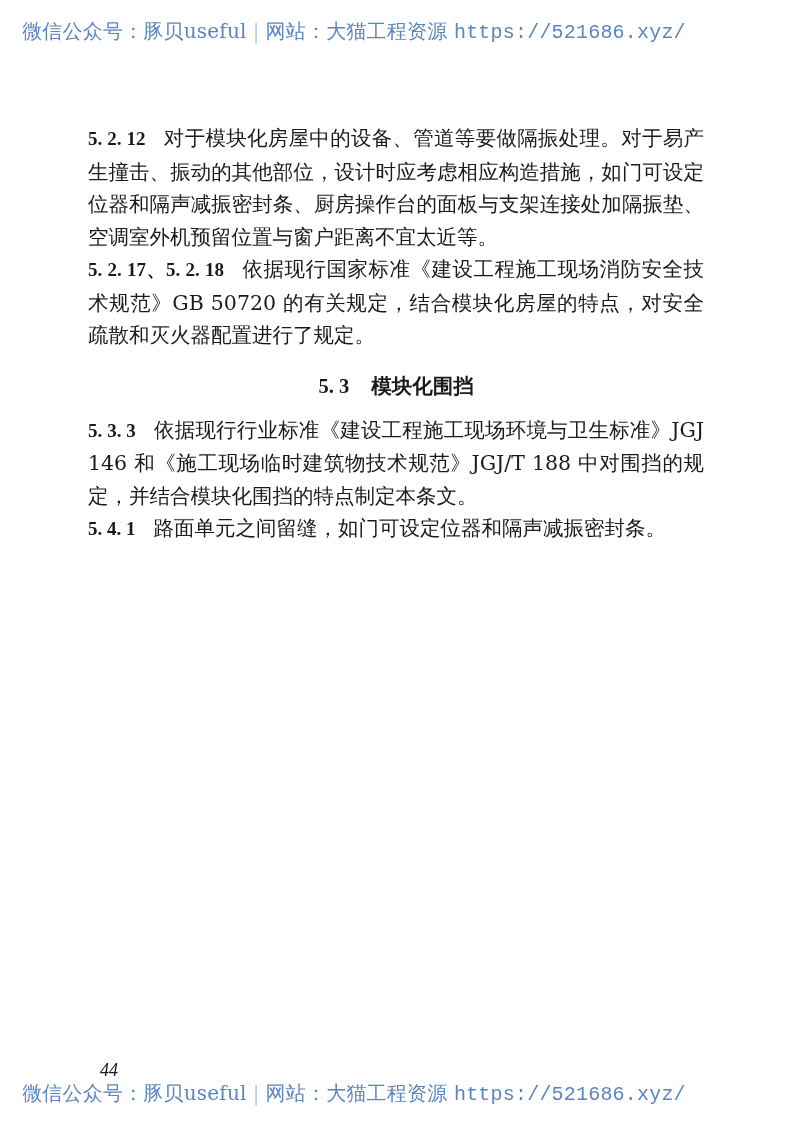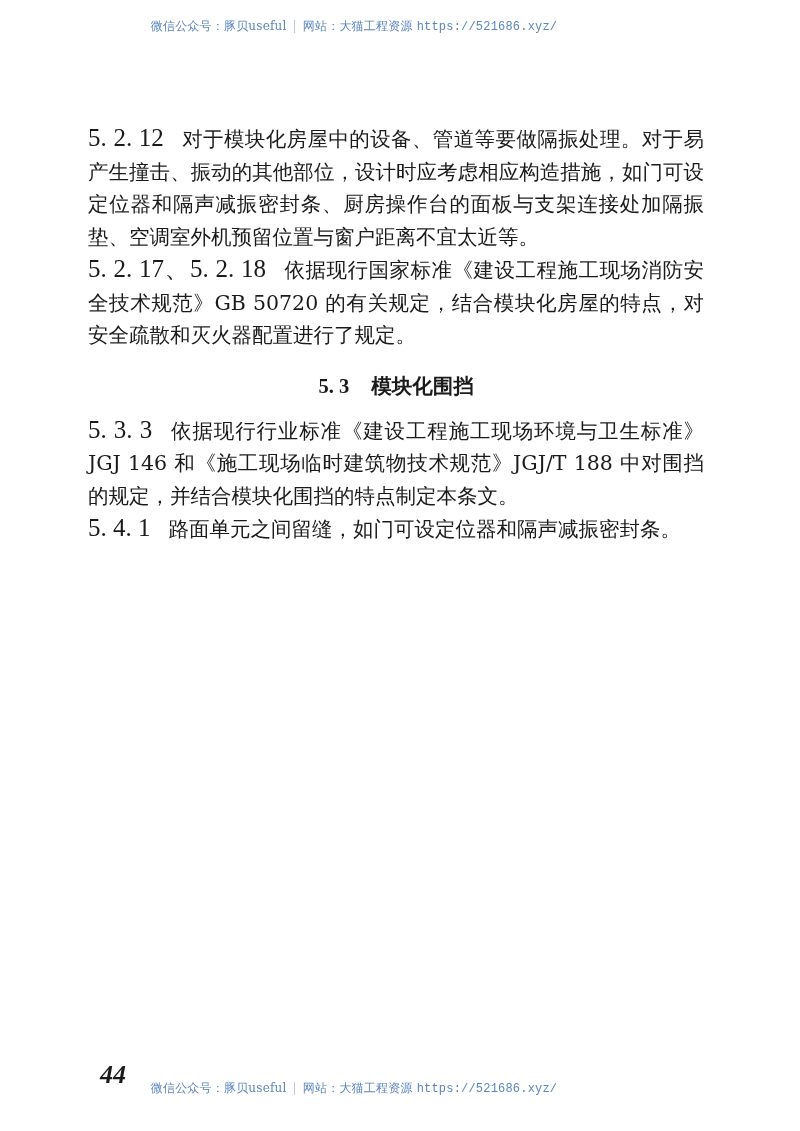--- a/index.html
+++ b/index.html
@@ -3,50 +3,49 @@
   <meta charset="utf-8">
   <style>
     html, body { margin: 0; padding: 0; background: #ffffff; }
     body {
       width: 800px; height: 1131px; position: relative; overflow: hidden;
       font-family: "DejaVu Serif", "Liberation Serif", serif;
       color: #1a1a1a;
     }
     .watermark {
       position: absolute; left: 0; width: 708px; text-align: center;
-      font-size: 12px; color: #5b86bd; letter-spacing: 0.2px;
+      font-size: 20px; color: #5b86bd; letter-spacing: 0.2px;
       font-family: "DejaVu Serif", "Liberation Serif", serif;
     }
     .watermark .url { font-family: "Liberation Mono", "DejaVu Sans Mono", monospace; }
     .watermark .sep { color: #b8c8dc; margin: 0 6px; }
     .wm-top { top: 18px; }
     .wm-bottom { top: 1080px; }
 
     .content {
       position: absolute; left: 88px; top: 122px; width: 616px;
       font-size: 20.5px; line-height: 32.5px;
     }
     .para { margin: 0; text-align: justify; text-align-last: left; }
     .num {
-      font-weight: normal; font-family: "Liberation Serif", "DejaVu Serif", serif;
-      margin-right: 18px; font-size: 25px;
+      font-weight: bold; font-family: "Liberation Serif", "DejaVu Serif", serif;
+      margin-right: 18px; font-size: 19px;
     }
     .section-title {
       text-align: center; font-weight: bold; margin: 18px 0 12px 0;
       font-size: 20.5px; line-height: 32px;
     }
     .section-title .sec-num {
       font-family: "Liberation Serif", "DejaVu Serif", serif; margin-right: 22px;
     }
     .section-title .sec-label { font-family: "DejaVu Sans", "Liberation Sans", sans-serif; }
     .page-number {
       position: absolute; left: 100px; top: 1060px;
-      font-size: 26px; font-style: italic;
+      font-size: 18px; font-style: italic;
       font-family: "Liberation Serif", "DejaVu Serif", serif;
-      font-weight: bold;
     }
   </style>
 </head>
 <body>
 
 <div class="watermark wm-top">
   <span>微信公众号：豚贝useful</span><span class="sep">|</span><span>网站：大猫工程资源</span>
   <span class="url">https://521686.xyz/</span>
 </div>
 

